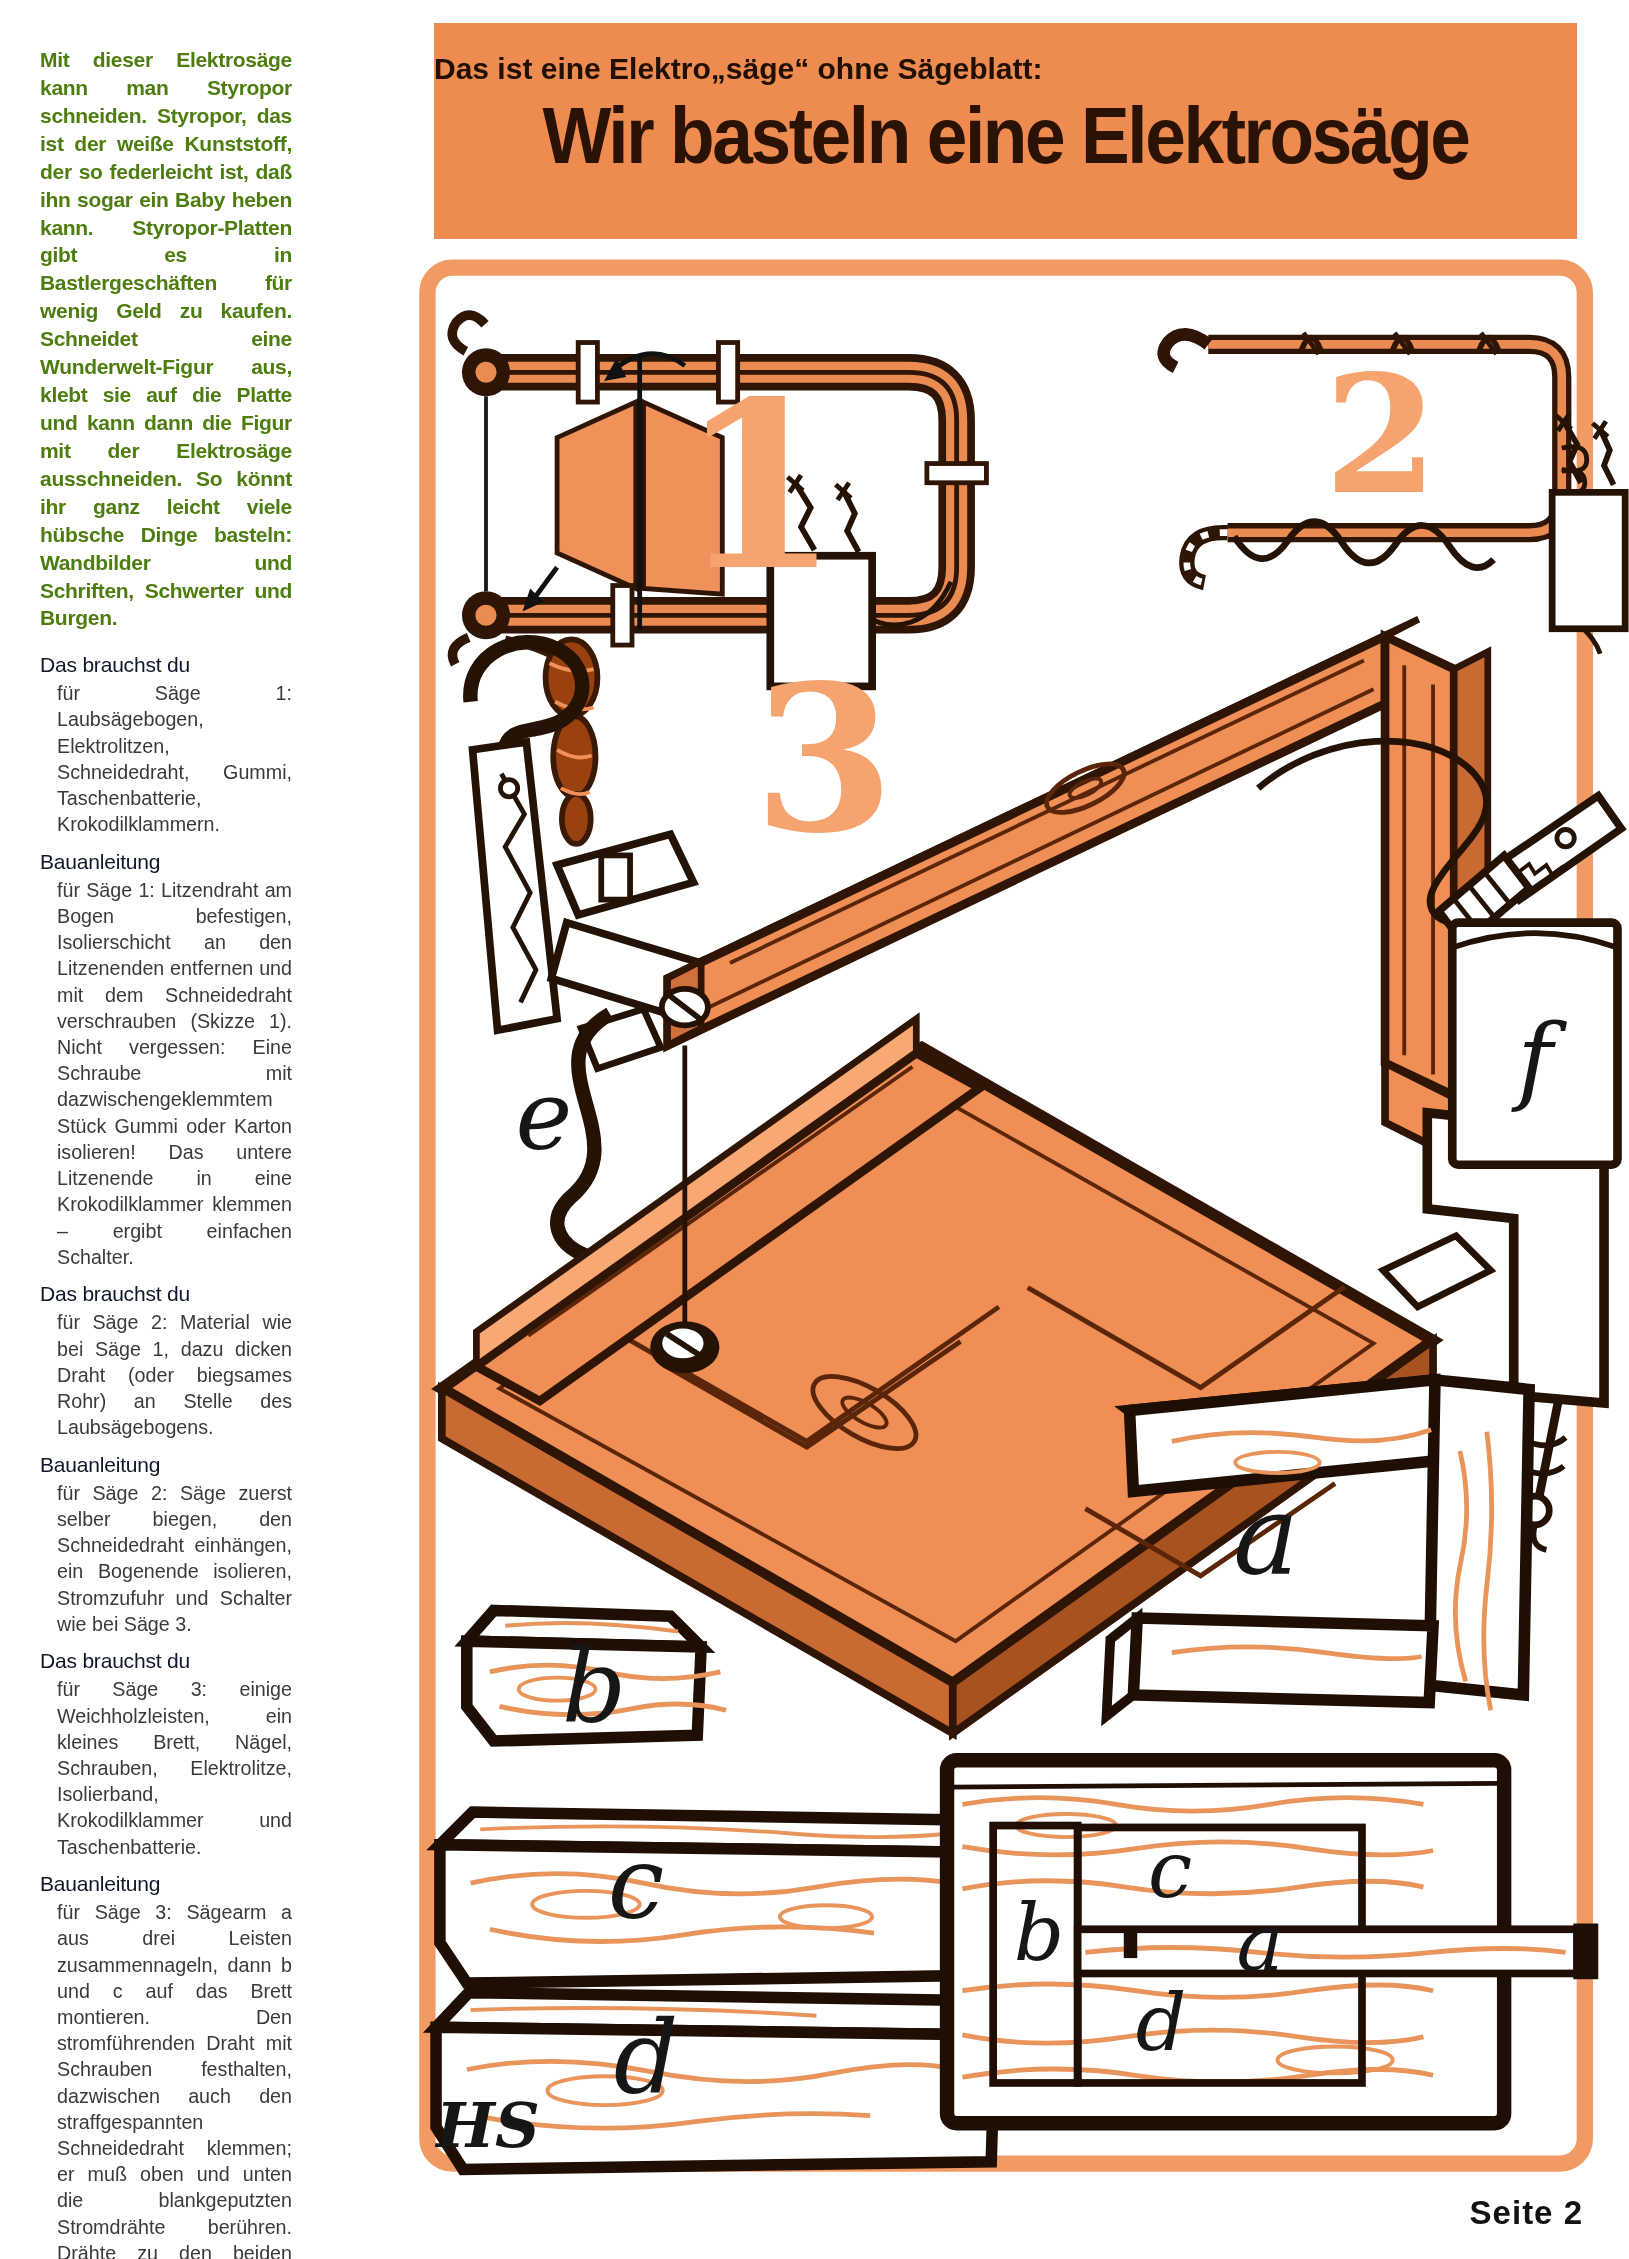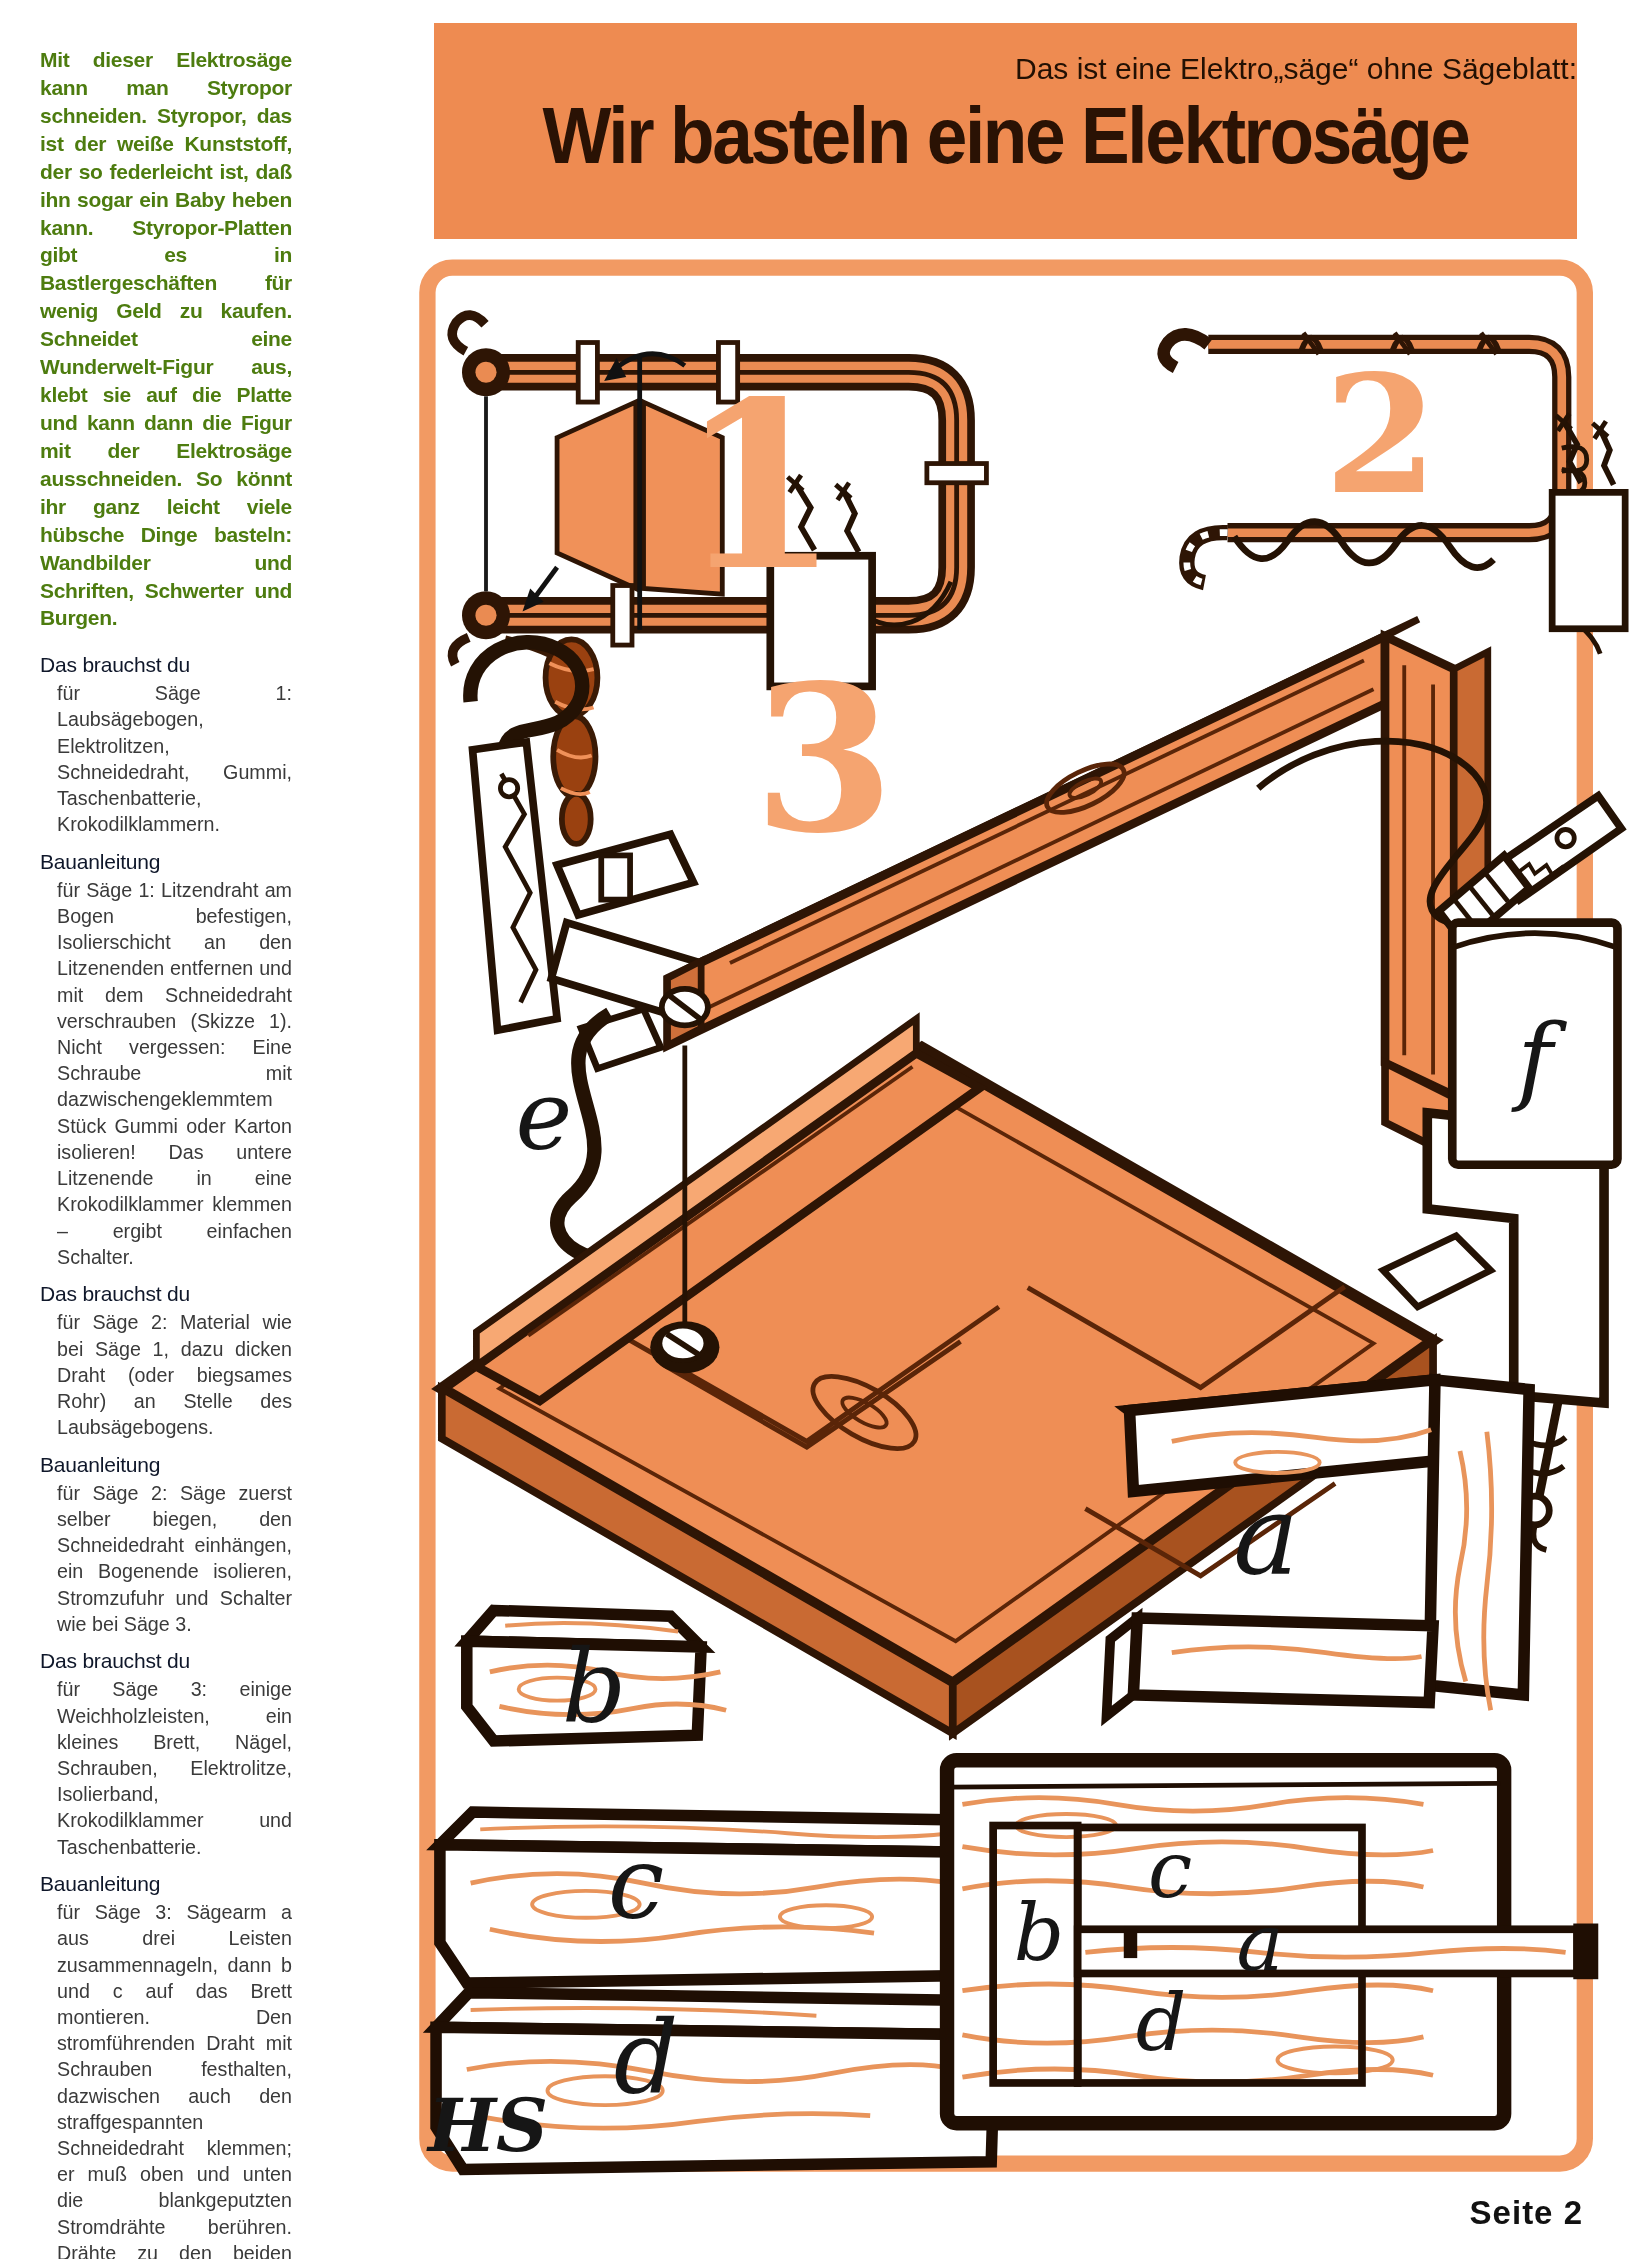--- a/index.html
+++ b/index.html
@@ -16,21 +16,21 @@
   }
   .sec { margin-top:12.5px; }
   .sec-h { color:#0f172a; font-weight:normal; font-size:21px; letter-spacing:-0.2px; margin-bottom:2.9px; }
   .sec-b { font-size:19.7px; line-height:1.33; text-align:justify; color:#3a3a3a;margin-left:17px; }
   .outro {
     margin-top:16.3px; color:#EF8449; font-weight:bold; font-size:22.6px;
     line-height:1.32; text-align:justify; letter-spacing:-0.3px;
   }
   
   .banner { position:absolute; left:434px; top:23px; width:1143px; height:216px; background:#EE8B51; }
-  .kicker { text-align:right; padding-top:29px; font-size:30px; font-weight:normal; color:#221003; }
+  .kicker { text-align:left; padding-top:29px; font-size:30px; font-weight:bold; color:#221003; }
   .title  { text-align:center; margin-top:7.7px; font-size:73px; font-weight:bold; color:#2a1204;
             letter-spacing:-2.4px; transform:scaleY(1.08); }
   
   #fig { position:absolute; left:413px; top:250px; width:1216px; height:2010px; }
   .lbl { position:absolute; transform:translate(-50%,-50%); font-family:"DejaVu Serif", serif;
          color:#161616; z-index:5; white-space:nowrap; }
   .num { font-weight:bold; color:#F5A470; }
   .hand { font-style:italic; }
   .footer { position:absolute; right:46px; top:2194px; font-size:33px; font-weight:bold;
             color:#111; font-family:"Liberation Sans",sans-serif; letter-spacing:1px; }
@@ -288,17 +288,17 @@
   <div class="lbl hand" style="left:594px;  top:1687px; font-size:101px;">b</div>
   <div class="lbl hand" style="left:636px;  top:1883px; font-size:101px;">c</div>
   <div class="lbl hand" style="left:646px;  top:2058px; font-size:101px;">d</div>
   <div class="lbl hand" style="left:1266px; top:1535px; font-size:110px;">a</div>
 
   <div class="lbl hand" style="left:1170px; top:1870px; font-size:79px;">c</div>
   <div class="lbl hand" style="left:1039px; top:1933px; font-size:79px;">b</div>
   <div class="lbl hand" style="left:1260px; top:1943px; font-size:79px;">a</div>
   <div class="lbl hand" style="left:1161px; top:2023px; font-size:79px;">d</div>
 
-  <div class="lbl hand" style="left:488px; top:2125px; font-size:72px; font-weight:bold;">HS</div>
+  <div class="lbl hand" style="left:488px; top:2125px; font-size:62px; font-weight:bold;">HS</div>
 
   <div class="footer">Seite 2</div>
 </div>
 
 
 </body></html>

